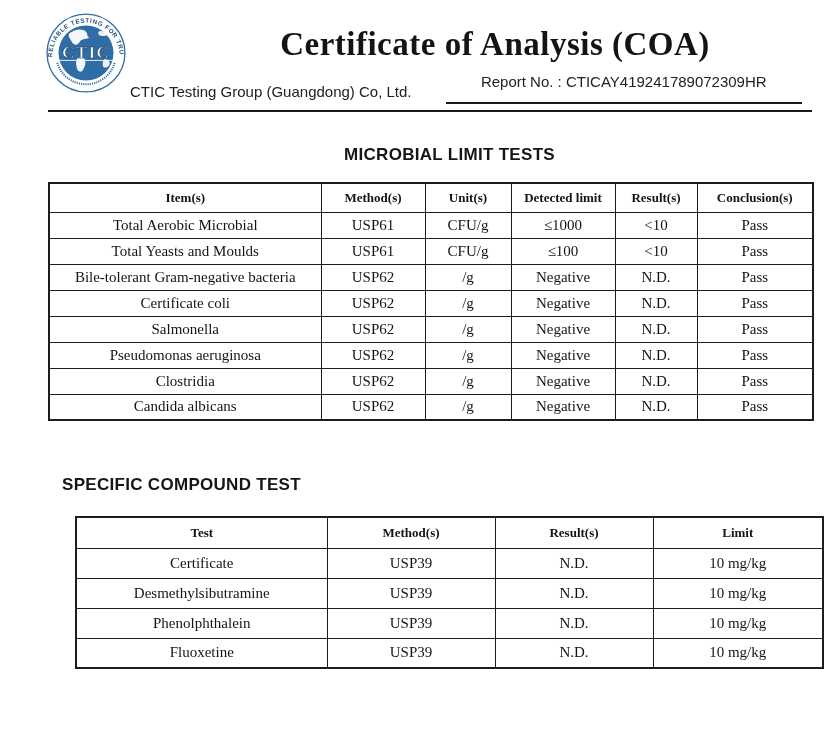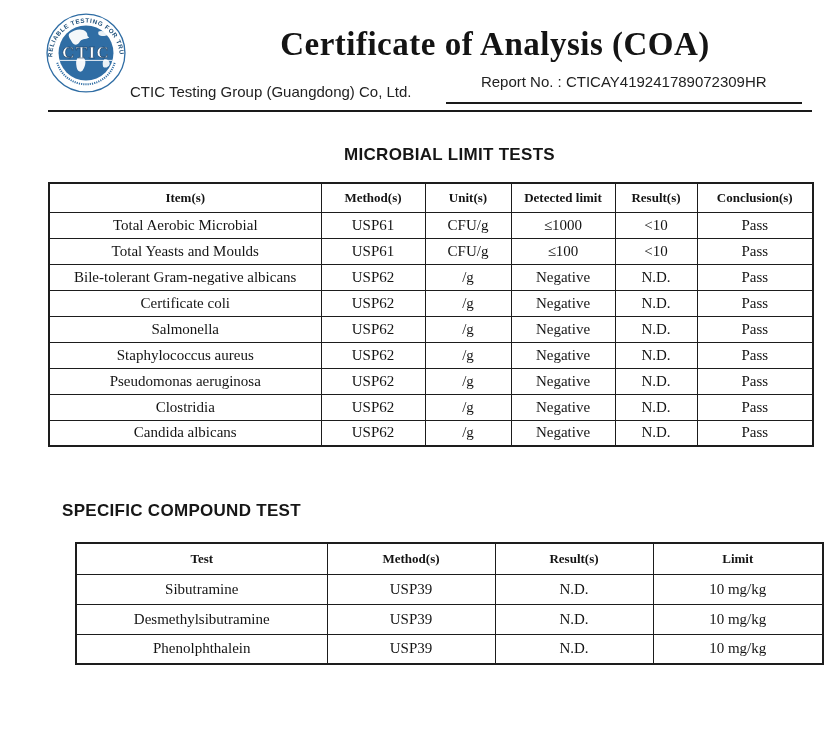--- a/index.html
+++ b/index.html
@@ -175,45 +175,37 @@
         </tr>
         <tr>
           <td>Total Yeasts and Moulds</td>
           <td>USP61</td>
           <td>CFU/g</td>
           <td>≤100</td>
           <td>&lt;10</td>
           <td>Pass</td>
         </tr>
         <tr>
-          <td>Bile-tolerant Gram-negative albicans</td>
+          <td>Bile-tolerant Gram-negative bacteria</td>
           <td>USP62</td>
           <td>/g</td>
           <td>Negative</td>
           <td>N.D.</td>
           <td>Pass</td>
         </tr>
         <tr>
           <td>Certificate coli</td>
           <td>USP62</td>
           <td>/g</td>
           <td>Negative</td>
           <td>N.D.</td>
           <td>Pass</td>
         </tr>
         <tr>
           <td>Salmonella</td>
-          <td>USP62</td>
-          <td>/g</td>
-          <td>Negative</td>
-          <td>N.D.</td>
-          <td>Pass</td>
-        </tr>
-        <tr>
-          <td>Staphylococcus aureus</td>
           <td>USP62</td>
           <td>/g</td>
           <td>Negative</td>
           <td>N.D.</td>
           <td>Pass</td>
         </tr>
         <tr>
           <td>Pseudomonas aeruginosa</td>
           <td>USP62</td>
           <td>/g</td>
@@ -252,33 +244,39 @@
     <thead>
         <tr>
           <th>Test</th>
           <th>Method(s)</th>
           <th>Result(s)</th>
           <th>Limit</th>
         </tr>
       </thead>
     <tbody>
         <tr>
-          <td>Sibutramine</td>
+          <td>Certificate</td>
           <td>USP39</td>
           <td>N.D.</td>
           <td>10 mg/kg</td>
         </tr>
         <tr>
           <td>Desmethylsibutramine</td>
           <td>USP39</td>
           <td>N.D.</td>
           <td>10 mg/kg</td>
         </tr>
         <tr>
           <td>Phenolphthalein</td>
+          <td>USP39</td>
+          <td>N.D.</td>
+          <td>10 mg/kg</td>
+        </tr>
+        <tr>
+          <td>Fluoxetine</td>
           <td>USP39</td>
           <td>N.D.</td>
           <td>10 mg/kg</td>
         </tr>
       </tbody>
   </table>
 
 </div>
 
 </body></html>

